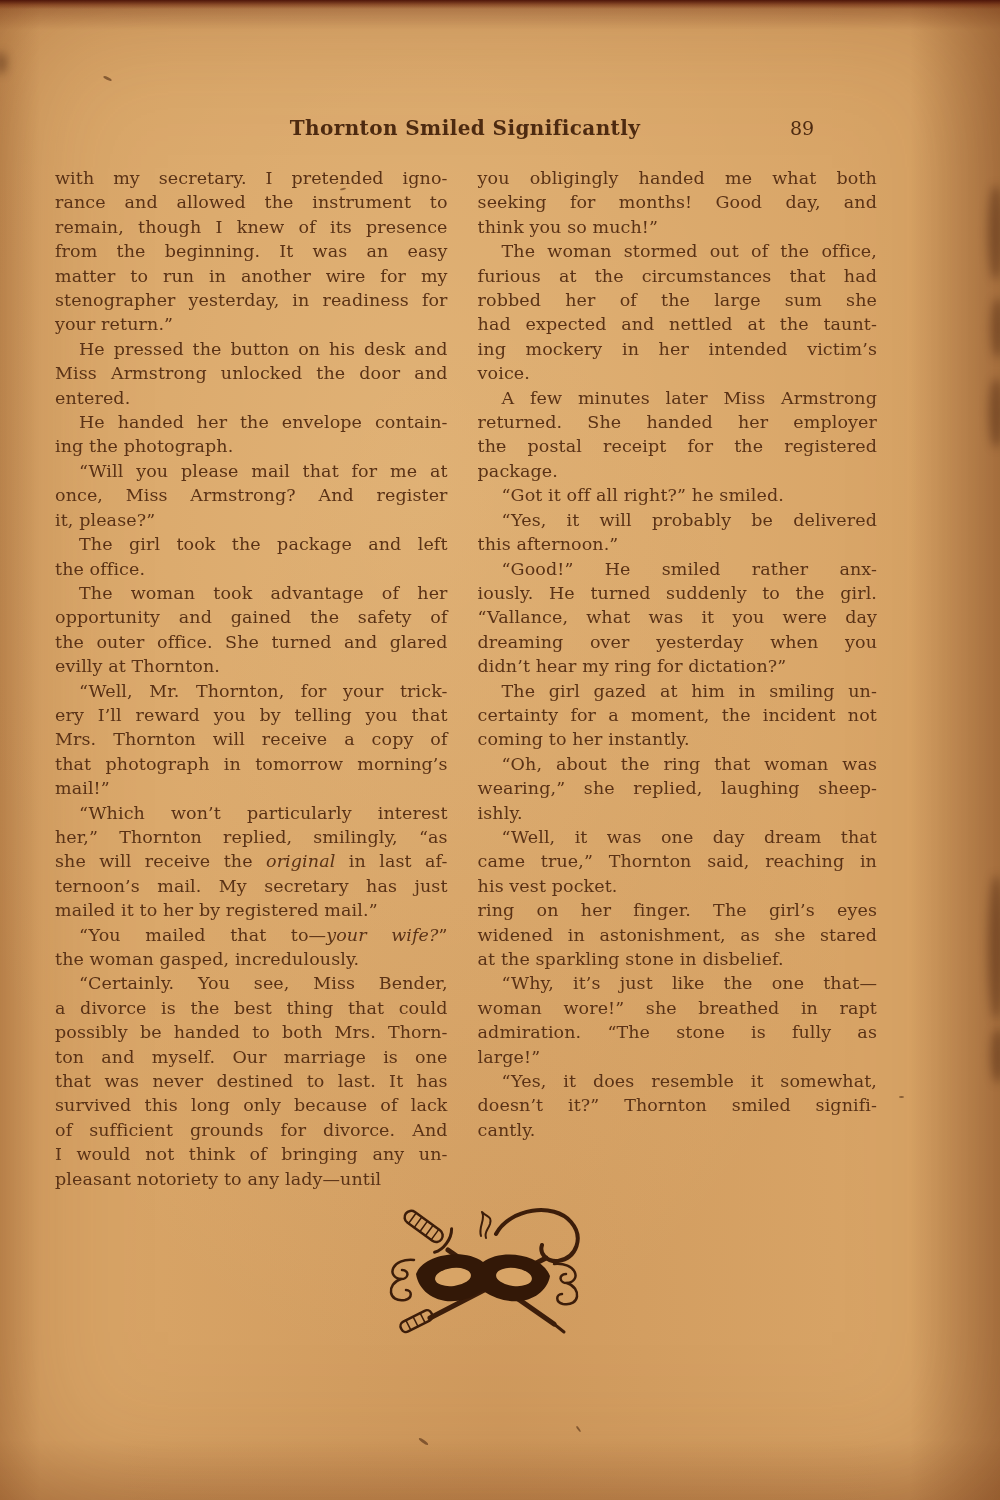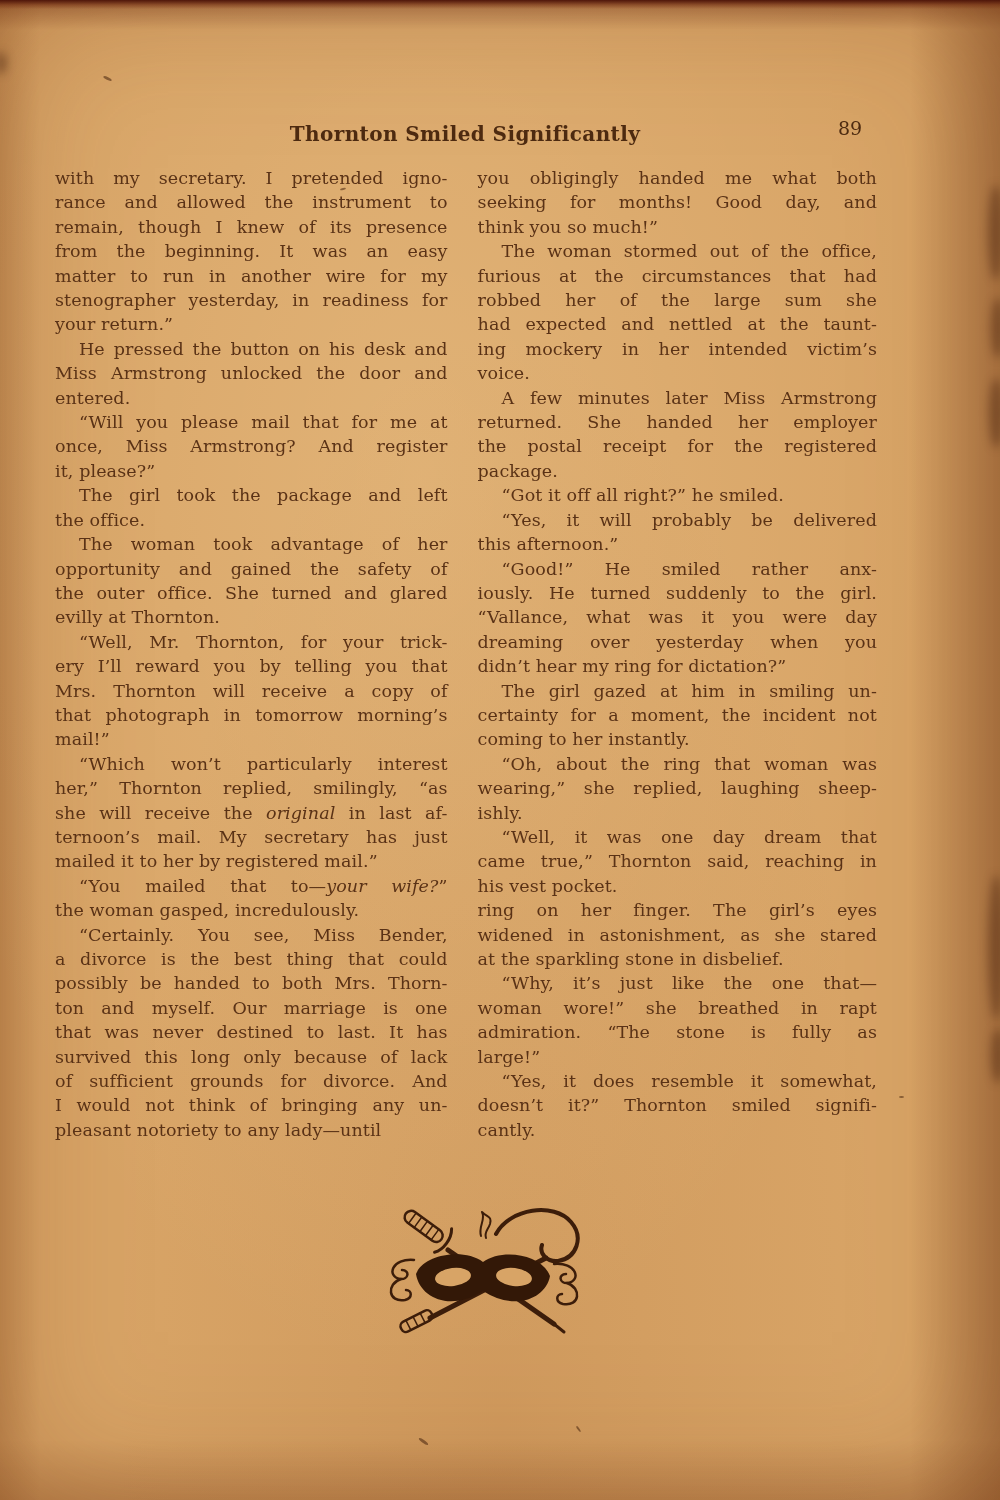--- a/index.html
+++ b/index.html
@@ -17,24 +17,24 @@
       var(--paper, #d8a466);
     box-shadow: inset 0 0 140px rgba(130,65,22,0.35);
   }
   .top-strip {
     position:absolute; top:0; left:0; width:100%; height:9px;
     background: linear-gradient(to bottom, #4f160a, rgba(110,40,15,0.45) 55%, rgba(110,40,15,0));
   }
   .header-title {
     position:absolute; top:116px; left:55px; width:820px;
     text-align:center; font-weight:bold; font-size:20px;
-    letter-spacing:0.4px; color:#4d2a10;margin-top:6px;
+    letter-spacing:0.4px; color:#4d2a10;
   }
   .page-number {
-    position:absolute; top:117px; left:838px;
+    position:absolute; top:117px; left:790px;
     font-size:19px; color:#4d2a10;
   }
   .columns {
     position:absolute; top:166px; left:55px; width:822px;
     display:flex; gap:30px;
   }
   .col { width:400px; }
   .col.right { width:407px; }
   .line {
     font-size:17.5px; line-height:24.4px;
@@ -88,20 +88,24 @@
           <div class="line"><span>remain, though I knew of its presence</span></div>
           <div class="line"><span>from the beginning. It was an easy</span></div>
           <div class="line"><span>matter to run in another wire for my</span></div>
           <div class="line"><span>stenographer yesterday, in readiness for</span></div>
           <div class="line last"><span>your return.”</span></div>
         </div>
         <div>
           <div class="line first"><span>He pressed the button on his desk and</span></div>
           <div class="line"><span>Miss Armstrong unlocked the door and</span></div>
           <div class="line last"><span>entered.</span></div>
+        </div>
+        <div>
+          <div class="line first"><span>He handed her the envelope contain-</span></div>
+          <div class="line last"><span>ing the photograph.</span></div>
         </div>
         <div>
           <div class="line first"><span>“Will you please mail that for me at</span></div>
           <div class="line"><span>once, Miss Armstrong? And register</span></div>
           <div class="line last"><span>it, please?”</span></div>
         </div>
         <div>
           <div class="line first"><span>The girl took the package and left</span></div>
           <div class="line last"><span>the office.</span></div>
         </div>

